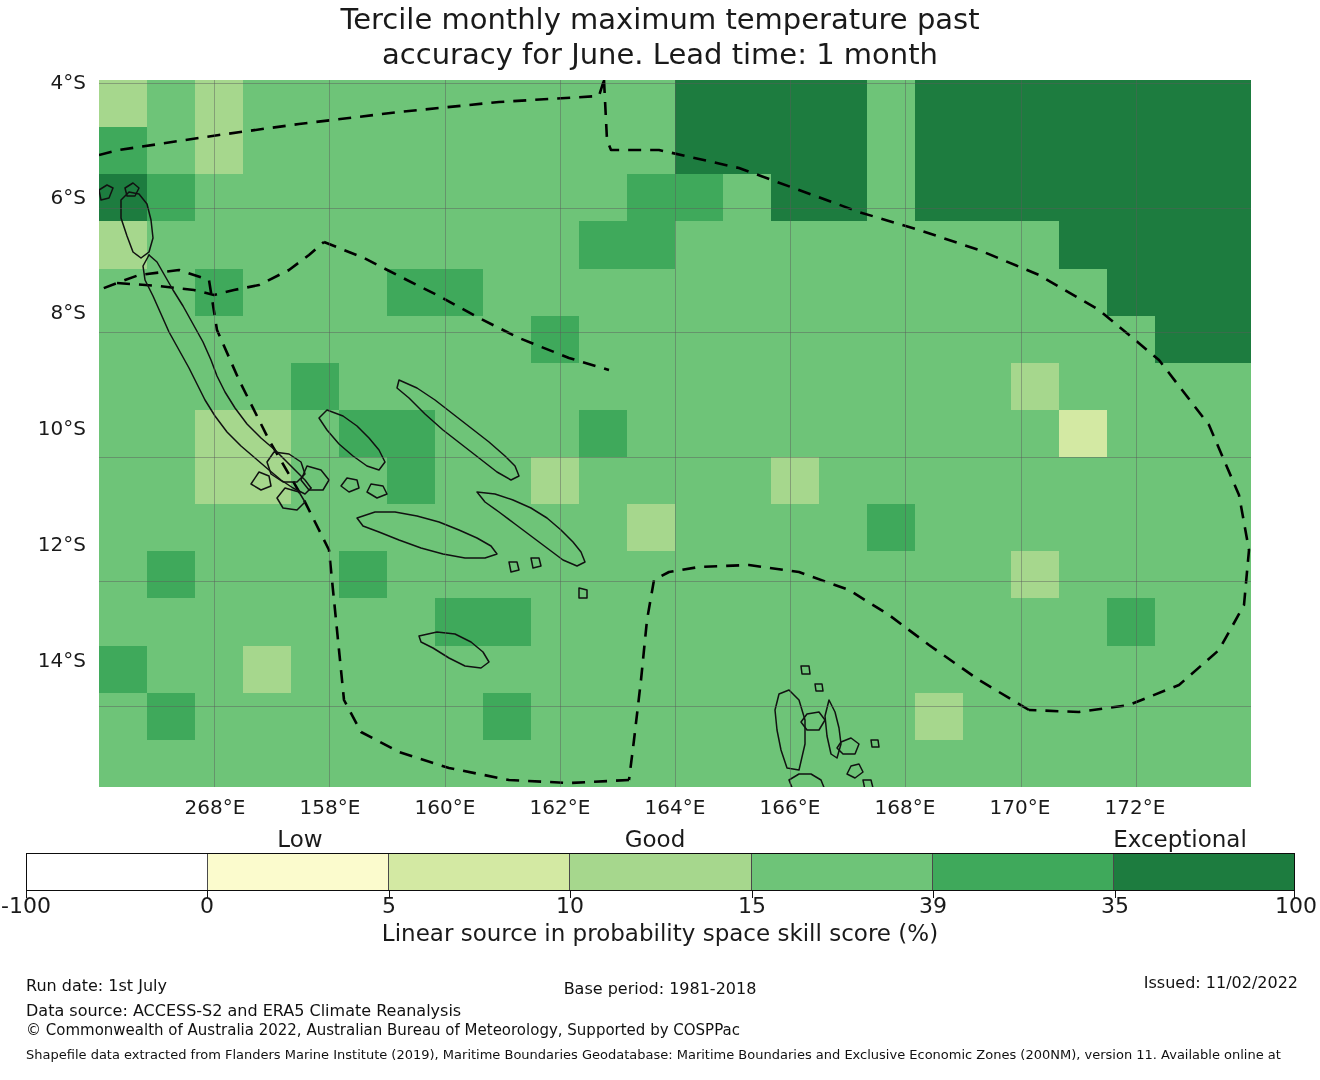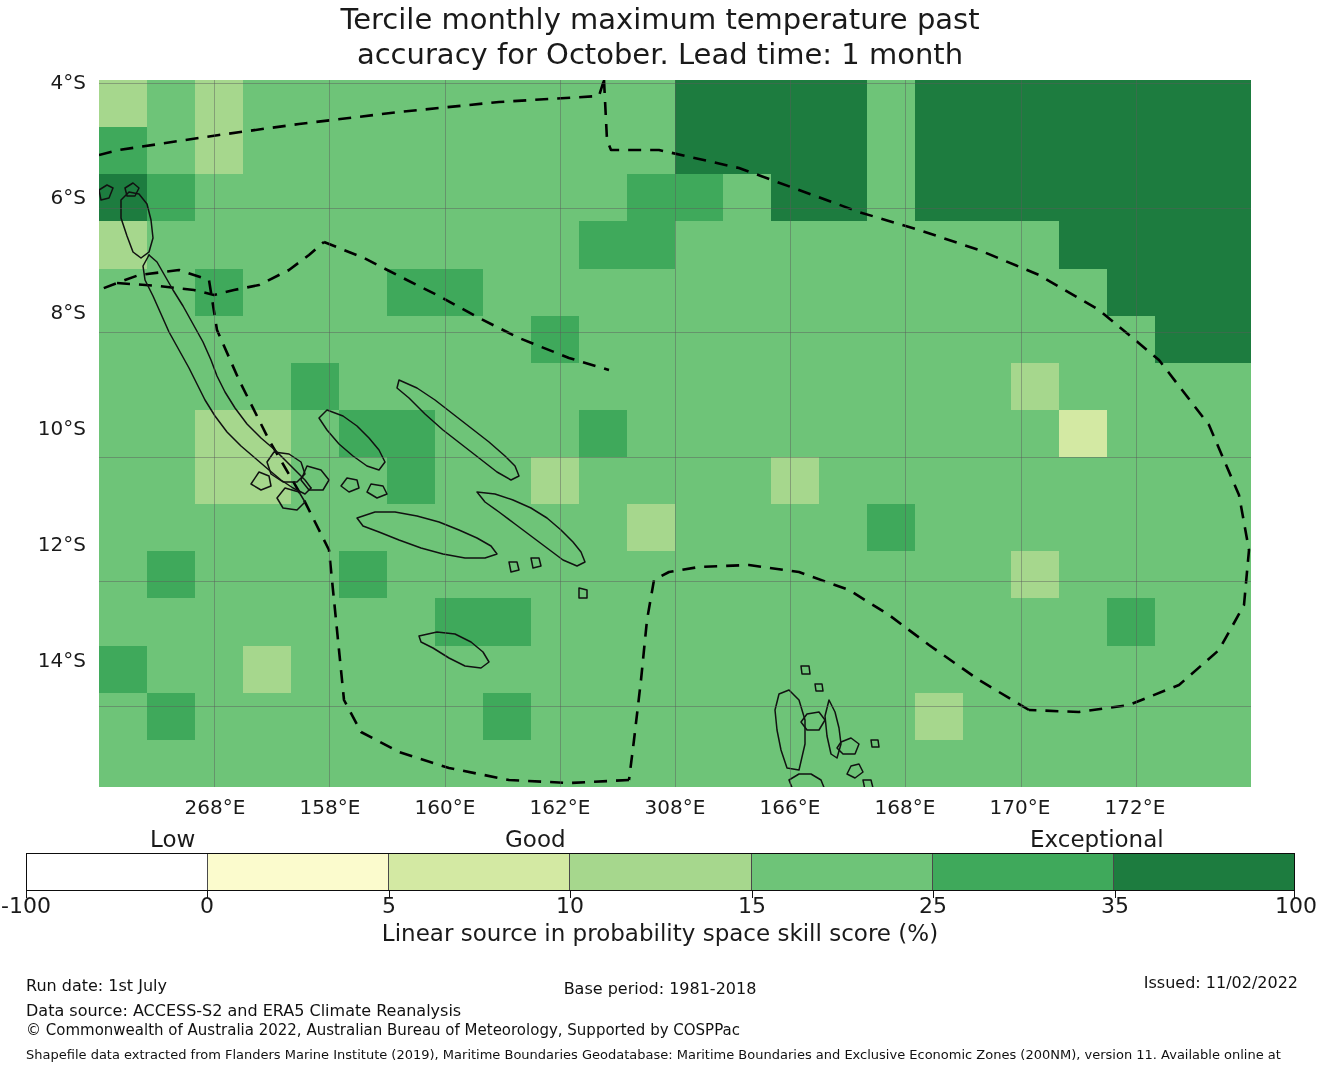--- a/index.html
+++ b/index.html
@@ -30,42 +30,42 @@
   .xlab{position:absolute;top:795px;width:120px;text-align:center;
         font-size:20px;color:#1a1a1a;}
 
   
   #cbar-wrap{position:absolute;left:26px;top:853px;width:1269px;height:38px;
              border:1.4px solid #0d0d0d;box-sizing:border-box;display:flex;}
   #cbar-wrap .seg{flex:1 1 auto;height:100%;border-right:1px solid #4a4a4a;box-sizing:border-box;}
   #cbar-wrap .seg:last-child{border-right:none;}
 
   .cb-cat{position:absolute;top:826px;font-size:23px;color:#1a1a1a;
-          width:300px;text-align:left;}
+          width:300px;text-align:center;}
   .cb-tick{position:absolute;top:893px;font-size:22px;color:#1a1a1a;
            width:140px;text-align:center;}
   .cb-mark{position:absolute;top:891px;width:1px;height:7px;background:#111;}
   #cbar-title{position:absolute;left:0;top:920px;width:1320px;text-align:center;
               font-size:23px;color:#1a1a1a;}
 
   
   .ft{position:absolute;font-size:16px;color:#111;line-height:21px;}
   #ft-run{left:26px;top:975px;}
   #ft-base{left:0;top:978px;width:1320px;text-align:center;}
   #ft-issued{right:22px;top:972px;text-align:right;}
   #ft-src{left:26px;top:1000px;}
   #ft-cc{left:26px;top:1020px;font-size:15px;}
   #ft-shape{left:26px;top:1046px;font-size:13px;line-height:17px;}
 </style>
 </head>
 <body>
 
 <div id="title">
   <div>Tercile monthly maximum temperature past</div>
-  <div>accuracy for October. Lead time: 1 month</div>
+  <div>accuracy for June. Lead time: 1 month</div>
 </div>
 
 <div id="plot">
   <div id="heat">
       <div class="cell" style="left: 0px; top: 0px; width: 48.6px; height: 47.7333px; background: rgb(166, 215, 141);"></div>
       <div class="cell" style="left: 48px; top: 0px; width: 48.6px; height: 47.7333px; background: rgb(110, 196, 120);"></div>
       <div class="cell" style="left: 96px; top: 0px; width: 48.6px; height: 47.7333px; background: rgb(166, 215, 141);"></div>
       <div class="cell" style="left: 144px; top: 0px; width: 48.6px; height: 47.7333px; background: rgb(110, 196, 120);"></div>
       <div class="cell" style="left: 192px; top: 0px; width: 48.6px; height: 47.7333px; background: rgb(110, 196, 120);"></div>
       <div class="cell" style="left: 240px; top: 0px; width: 48.6px; height: 47.7333px; background: rgb(110, 196, 120);"></div>
@@ -508,21 +508,21 @@
 <div class="ylab" style="top:185px;">6°S</div>
 <div class="ylab" style="top:300px;">8°S</div>
 <div class="ylab" style="top:416px;">10°S</div>
 <div class="ylab" style="top:532px;">12°S</div>
 <div class="ylab" style="top:648px;">14°S</div>
 
 <div class="xlab" style="left:155px;">268°E</div>
 <div class="xlab" style="left:270px;">158°E</div>
 <div class="xlab" style="left:385px;">160°E</div>
 <div class="xlab" style="left:500px;">162°E</div>
-<div class="xlab" style="left:615px;">308°E</div>
+<div class="xlab" style="left:615px;">164°E</div>
 <div class="xlab" style="left:730px;">166°E</div>
 <div class="xlab" style="left:845px;">168°E</div>
 <div class="xlab" style="left:960px;">170°E</div>
 <div class="xlab" style="left:1075px;">172°E</div>
 
 <div class="cb-cat" style="left:150px;">Low</div>
 <div class="cb-cat" style="left:505px;">Good</div>
 <div class="cb-cat" style="left:1030px;">Exceptional</div>
 
 <div id="cbar-wrap">
@@ -533,21 +533,21 @@
     <div class="seg" style="background: rgb(110, 196, 120);"></div>
     <div class="seg" style="background: rgb(63, 169, 91);"></div>
     <div class="seg" style="background: rgb(29, 124, 63);"></div>
   </div>
 
 <div class="cb-tick" style="left:-44px;">-100</div>
 <div class="cb-tick" style="left:137px;">0</div>
 <div class="cb-tick" style="left:319px;">5</div>
 <div class="cb-tick" style="left:500px;">10</div>
 <div class="cb-tick" style="left:682px;">15</div>
-<div class="cb-tick" style="left:863px;">25</div>
+<div class="cb-tick" style="left:863px;">39</div>
 <div class="cb-tick" style="left:1045px;">35</div>
 <div class="cb-tick" style="left:1226px;">100</div>
 
 <div class="cb-mark" style="left:26px;"></div>
 <div class="cb-mark" style="left:207px;"></div>
 <div class="cb-mark" style="left:389px;"></div>
 <div class="cb-mark" style="left:570px;"></div>
 <div class="cb-mark" style="left:752px;"></div>
 <div class="cb-mark" style="left:933px;"></div>
 <div class="cb-mark" style="left:1115px;"></div>

